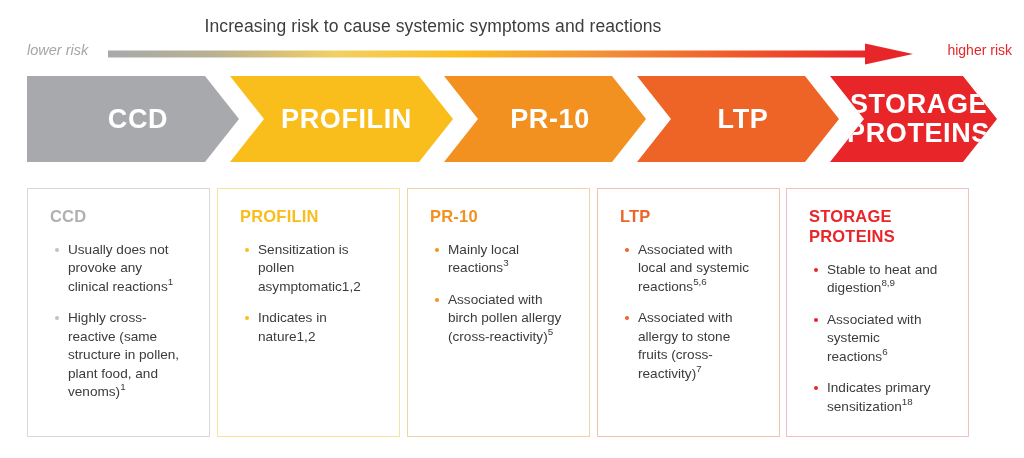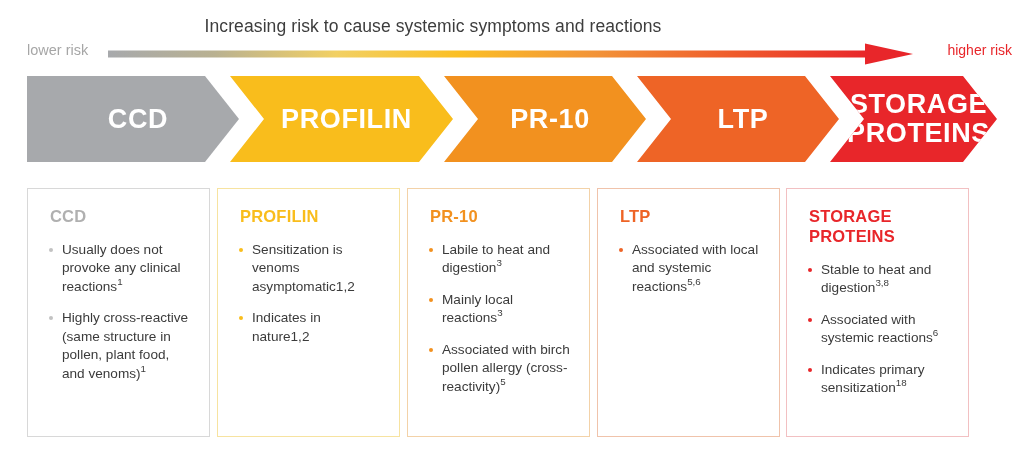--- a/index.html
+++ b/index.html
@@ -35,20 +35,21 @@
     letter-spacing: 0.1px;
     padding-right: 32px;
     box-sizing: border-box;
   }
   #lower-risk-label {
     position: absolute;
     left: 27px;
     top: 42px;
     font-size: 14.5px;
     color: #a6a6a6;
+    font-style: italic;
   }
   #higher-risk-label {
     position: absolute;
     right: 12px;
     top: 42px;
     font-size: 14px;
     color: #e8262a;
   }
   #gradient-arrow {
     position: absolute;
@@ -122,21 +123,21 @@
   .card-title {
     font-weight: bold;
     font-size: 16.5px;
     letter-spacing: 0.2px;
     line-height: 1.2;
     margin: 0 0 14px 6px;
     white-space: pre-line;
   }
   .card-list {
     list-style: none;
-    margin: 4px;
+    margin: 10px;
     padding: 0;
   }
   .card-list li {
     position: relative;
     padding-left: 14px;
     margin-bottom: 13px;
     font-size: 13.6px;
     line-height: 1.36;
     color: #3b3b3b;
   }
@@ -199,40 +200,40 @@
   <div class="card card-0" style="border-color: rgb(216, 216, 216);">
     <div class="card-title" style="color: rgb(176, 176, 176);">CCD</div>
     <ul class="card-list" style="--bullet: #c2c2c2;">
         <li style="--bullet: #c2c2c2;">Usually does not provoke any clinical reactions<sup>1</sup></li>
         <li style="--bullet: #c2c2c2;">Highly cross-reactive (same structure in pollen, plant food, and venoms)<sup>1</sup></li>
       </ul>
   </div>
   <div class="card card-1" style="border-color: rgb(247, 227, 160);">
     <div class="card-title" style="color: rgb(249, 189, 28);">PROFILIN</div>
     <ul class="card-list" style="--bullet: #f9bd1c;">
-        <li style="--bullet: #f9bd1c;">Sensitization is venoms asymptomatic1,2</li>
+        <li style="--bullet: #f9bd1c;">Sensitization is pollen asymptomatic1,2</li>
         <li style="--bullet: #f9bd1c;">Indicates in nature1,2</li>
       </ul>
   </div>
   <div class="card card-2" style="border-color: rgb(243, 210, 168);">
     <div class="card-title" style="color: rgb(242, 145, 31);">PR-10</div>
     <ul class="card-list" style="--bullet: #f2911f;">
-        <li style="--bullet: #f2911f;">Labile to heat and digestion<sup>3</sup></li>
         <li style="--bullet: #f2911f;">Mainly local reactions<sup>3</sup></li>
         <li style="--bullet: #f2911f;">Associated with birch pollen allergy (cross-reactivity)<sup>5</sup></li>
       </ul>
   </div>
   <div class="card card-3" style="border-color: rgb(240, 195, 171);">
     <div class="card-title" style="color: rgb(238, 100, 38);">LTP</div>
     <ul class="card-list" style="--bullet: #ee6426;">
         <li style="--bullet: #ee6426;">Associated with local and systemic reactions<sup>5,6</sup></li>
+        <li style="--bullet: #ee6426;">Associated with allergy to stone fruits (cross-reactivity)<sup>7</sup></li>
       </ul>
   </div>
   <div class="card card-4" style="border-color: rgb(242, 192, 194);">
     <div class="card-title" style="color: rgb(232, 38, 42);">STORAGE
 PROTEINS</div>
     <ul class="card-list" style="--bullet: #e8262a;">
-        <li style="--bullet: #e8262a;">Stable to heat and digestion<sup>3,8</sup></li>
+        <li style="--bullet: #e8262a;">Stable to heat and digestion<sup>8,9</sup></li>
         <li style="--bullet: #e8262a;">Associated with systemic reactions<sup>6</sup></li>
         <li style="--bullet: #e8262a;">Indicates primary sensitization<sup>18</sup></li>
       </ul>
   </div>
 </div>
 
 </body></html>

